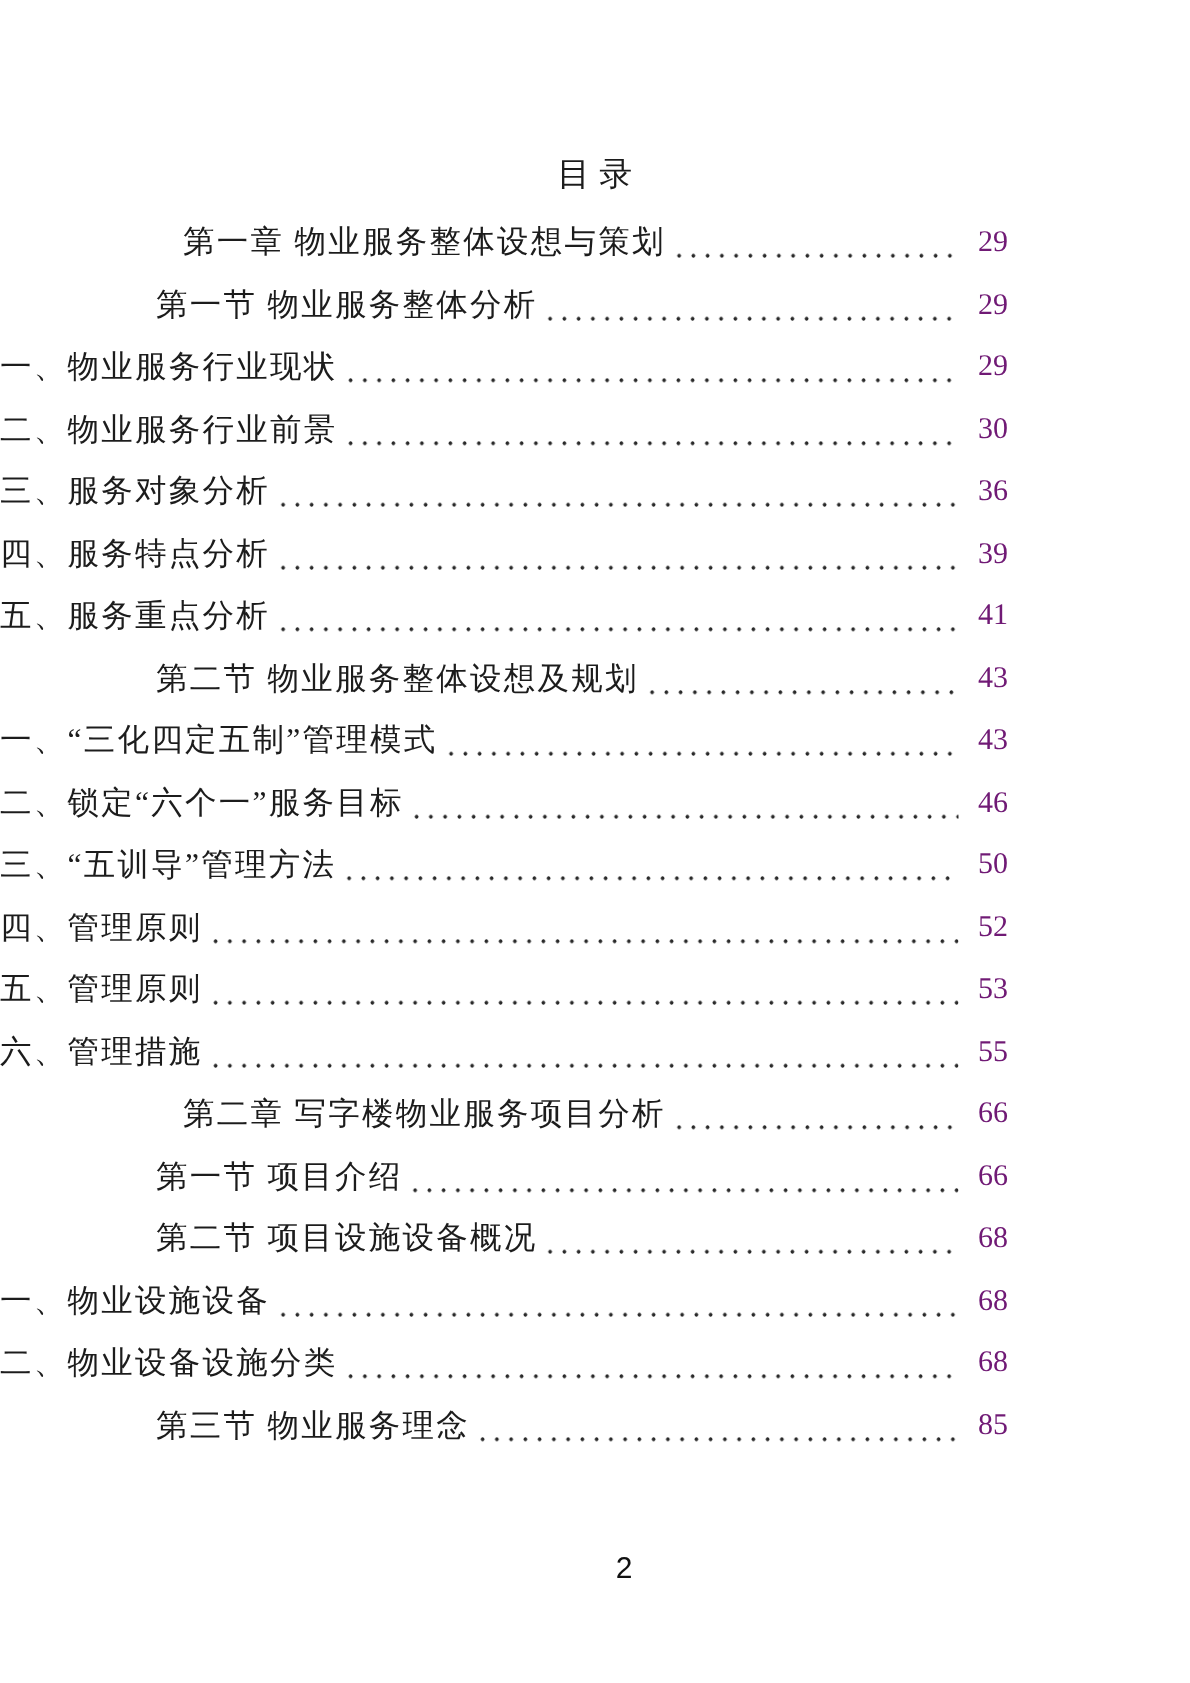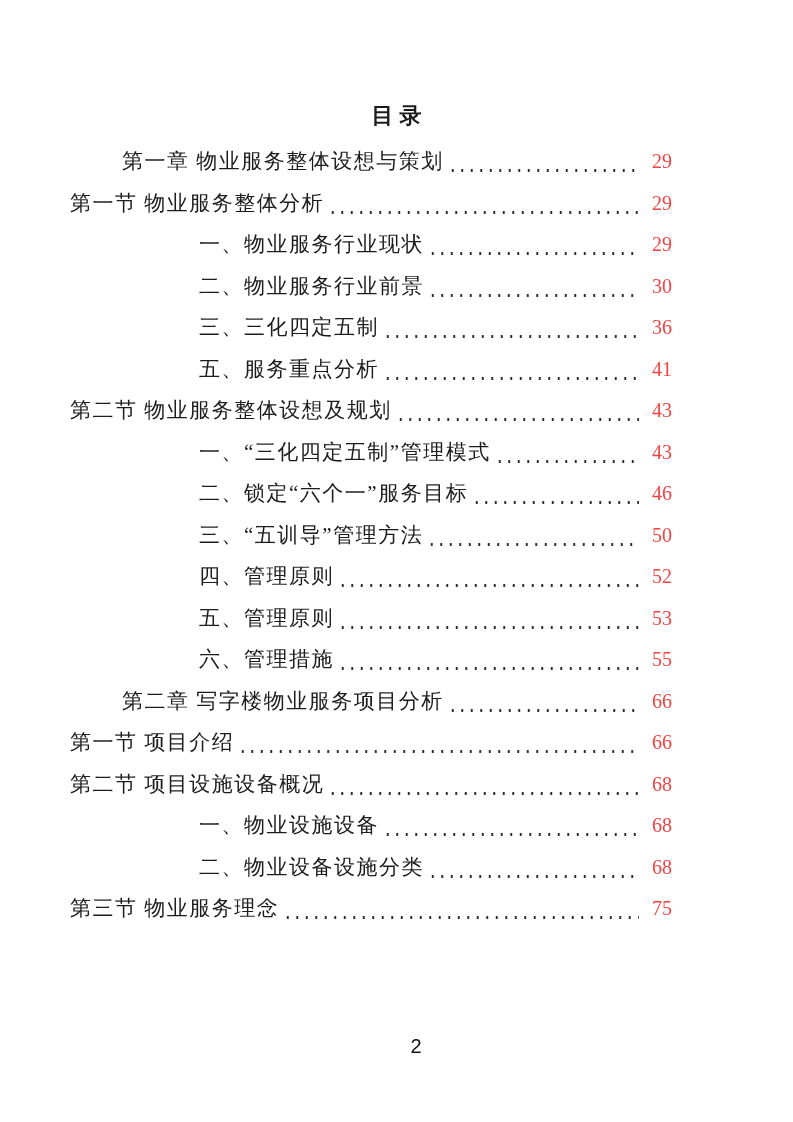--- a/index.html
+++ b/index.html
@@ -16,21 +16,21 @@
     font-family: "Liberation Serif", "DejaVu Serif", serif;
     color: #1c1c1c;
   }
   .doc-title {
     position: absolute;
     top: 101px;
     left: 0;
     width: 793px;
     text-align: center;
     font-size: 22px;
-    font-weight: bold;
+    font-weight: normal;
     letter-spacing: 6px;
     text-indent: 6px; 
     color: #1c1c1c;
   }
   .toc-list {
     position: absolute;
     top: 141px;
     left: 0;
     right: 121px; 
   }
@@ -39,38 +39,38 @@
     align-items: flex-start;
     height: 41.5px;
     white-space: nowrap;
   }
   .toc-row .toc-label {
     font-size: 21px;
     letter-spacing: 1.5px;
     line-height: 41.5px;
   }
   .toc-row.lvl1 .toc-label { padding-left: 122px; }
-  .toc-row.lvl2 .toc-label { padding-left: 70px; }
-  .toc-row.lvl3 .toc-label { padding-left: 199px; }
+  .toc-row.lvl2 .toc-label { padding-left: 70px; margin-left: 34px; }
+  .toc-row.lvl3 .toc-label { }
   .leader {
     flex: 1;
     height: 41.5px;
     margin-left: 4px;
     margin-right: 7px;
     background-image: radial-gradient(circle, #2a2a2a 1.1px, rgba(0,0,0,0) 1.45px);
     background-size: 9.5px 3px;
     background-repeat: repeat-x;
     background-position: 0 28px;
   }
   .toc-page {
     font-size: 20px;
     min-width: 26px;
     text-align: right;
     line-height: 41.5px;
-    color: #ef4444;
+    color: #701a75;
   }
   .footer-page-number {
     position: absolute;
     top: 1035px;
     left: 404px;
     width: 24px;
     text-align: center;
     font-size: 20px;
     font-family: "Liberation Sans", "DejaVu Sans", sans-serif;
     color: #111111;
@@ -98,23 +98,28 @@
     <span class="toc-label">一、物业服务行业现状</span>
     <span class="leader"></span>
     <span class="toc-page">29</span>
   </div>
       <div class="toc-row lvl3">
     <span class="toc-label">二、物业服务行业前景</span>
     <span class="leader"></span>
     <span class="toc-page">30</span>
   </div>
       <div class="toc-row lvl3">
-    <span class="toc-label">三、三化四定五制</span>
+    <span class="toc-label">三、服务对象分析</span>
     <span class="leader"></span>
     <span class="toc-page">36</span>
+  </div>
+      <div class="toc-row lvl3">
+    <span class="toc-label">四、服务特点分析</span>
+    <span class="leader"></span>
+    <span class="toc-page">39</span>
   </div>
       <div class="toc-row lvl3">
     <span class="toc-label">五、服务重点分析</span>
     <span class="leader"></span>
     <span class="toc-page">41</span>
   </div>
       <div class="toc-row lvl2">
     <span class="toc-label">第二节 物业服务整体设想及规划</span>
     <span class="leader"></span>
     <span class="toc-page">43</span>
@@ -170,18 +175,18 @@
     <span class="toc-page">68</span>
   </div>
       <div class="toc-row lvl3">
     <span class="toc-label">二、物业设备设施分类</span>
     <span class="leader"></span>
     <span class="toc-page">68</span>
   </div>
       <div class="toc-row lvl2">
     <span class="toc-label">第三节 物业服务理念</span>
     <span class="leader"></span>
-    <span class="toc-page">75</span>
+    <span class="toc-page">85</span>
   </div>
     </div>
 
   <div class="footer-page-number">2</div>
 </div>
 
 </body></html>

